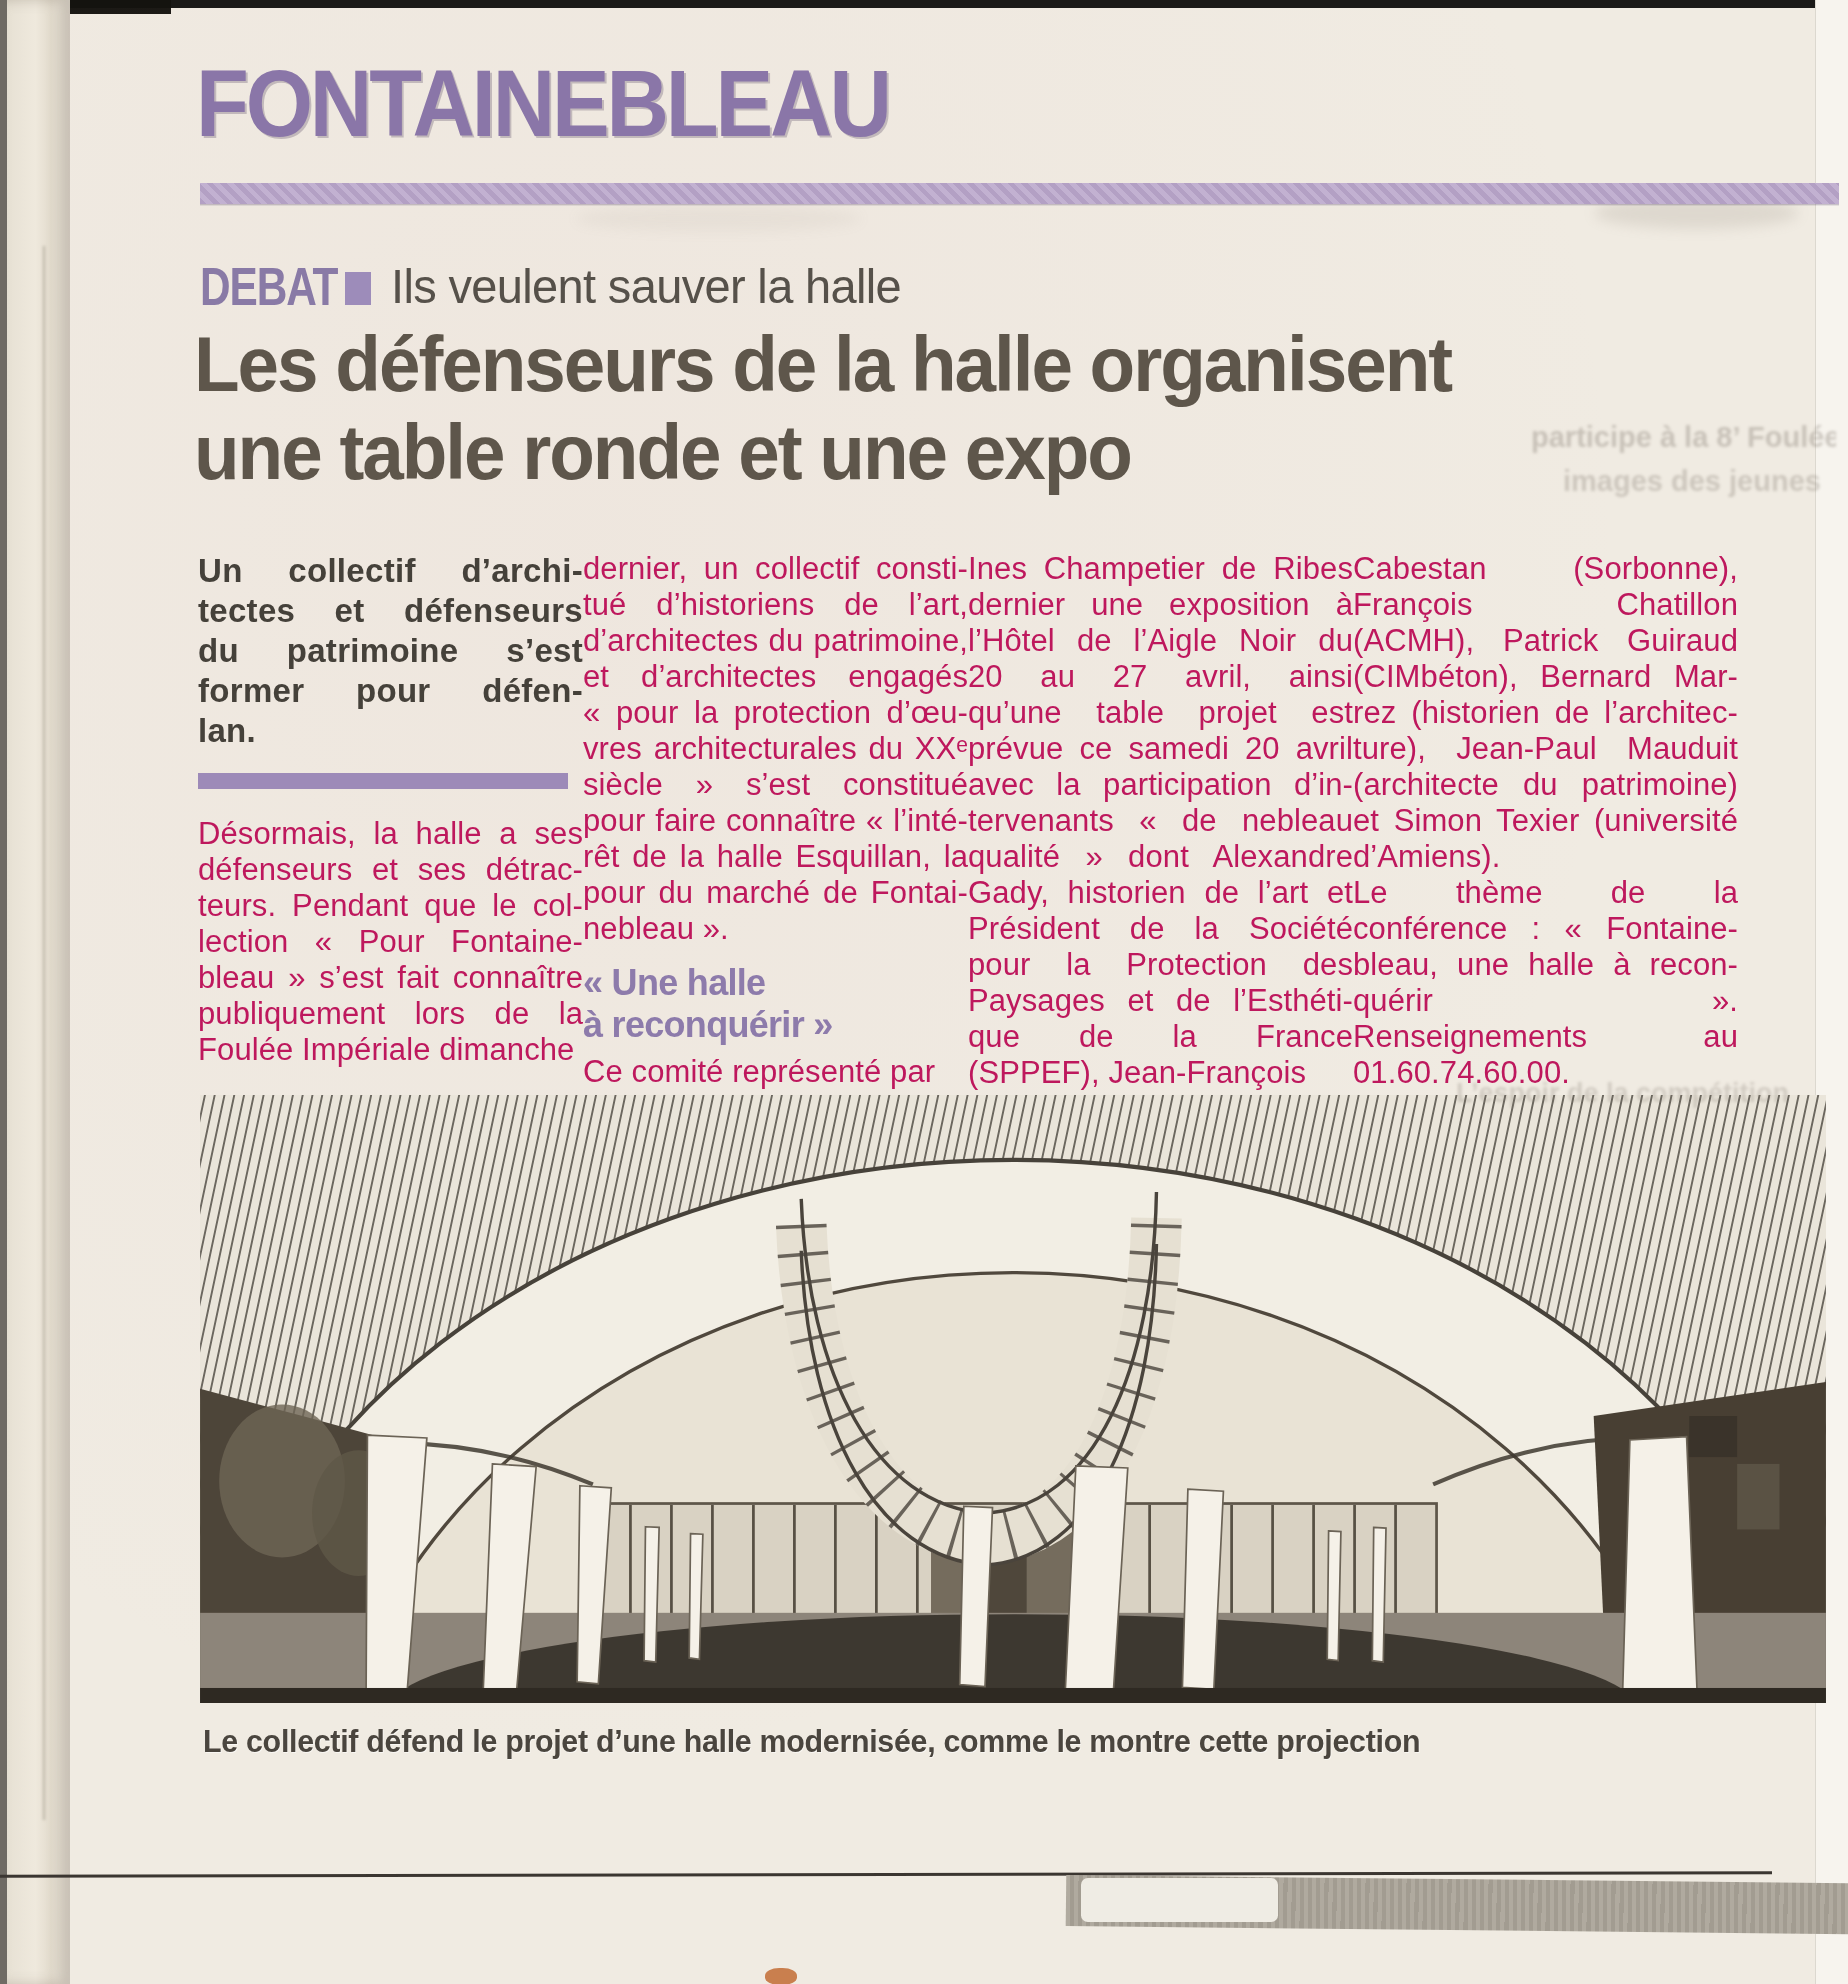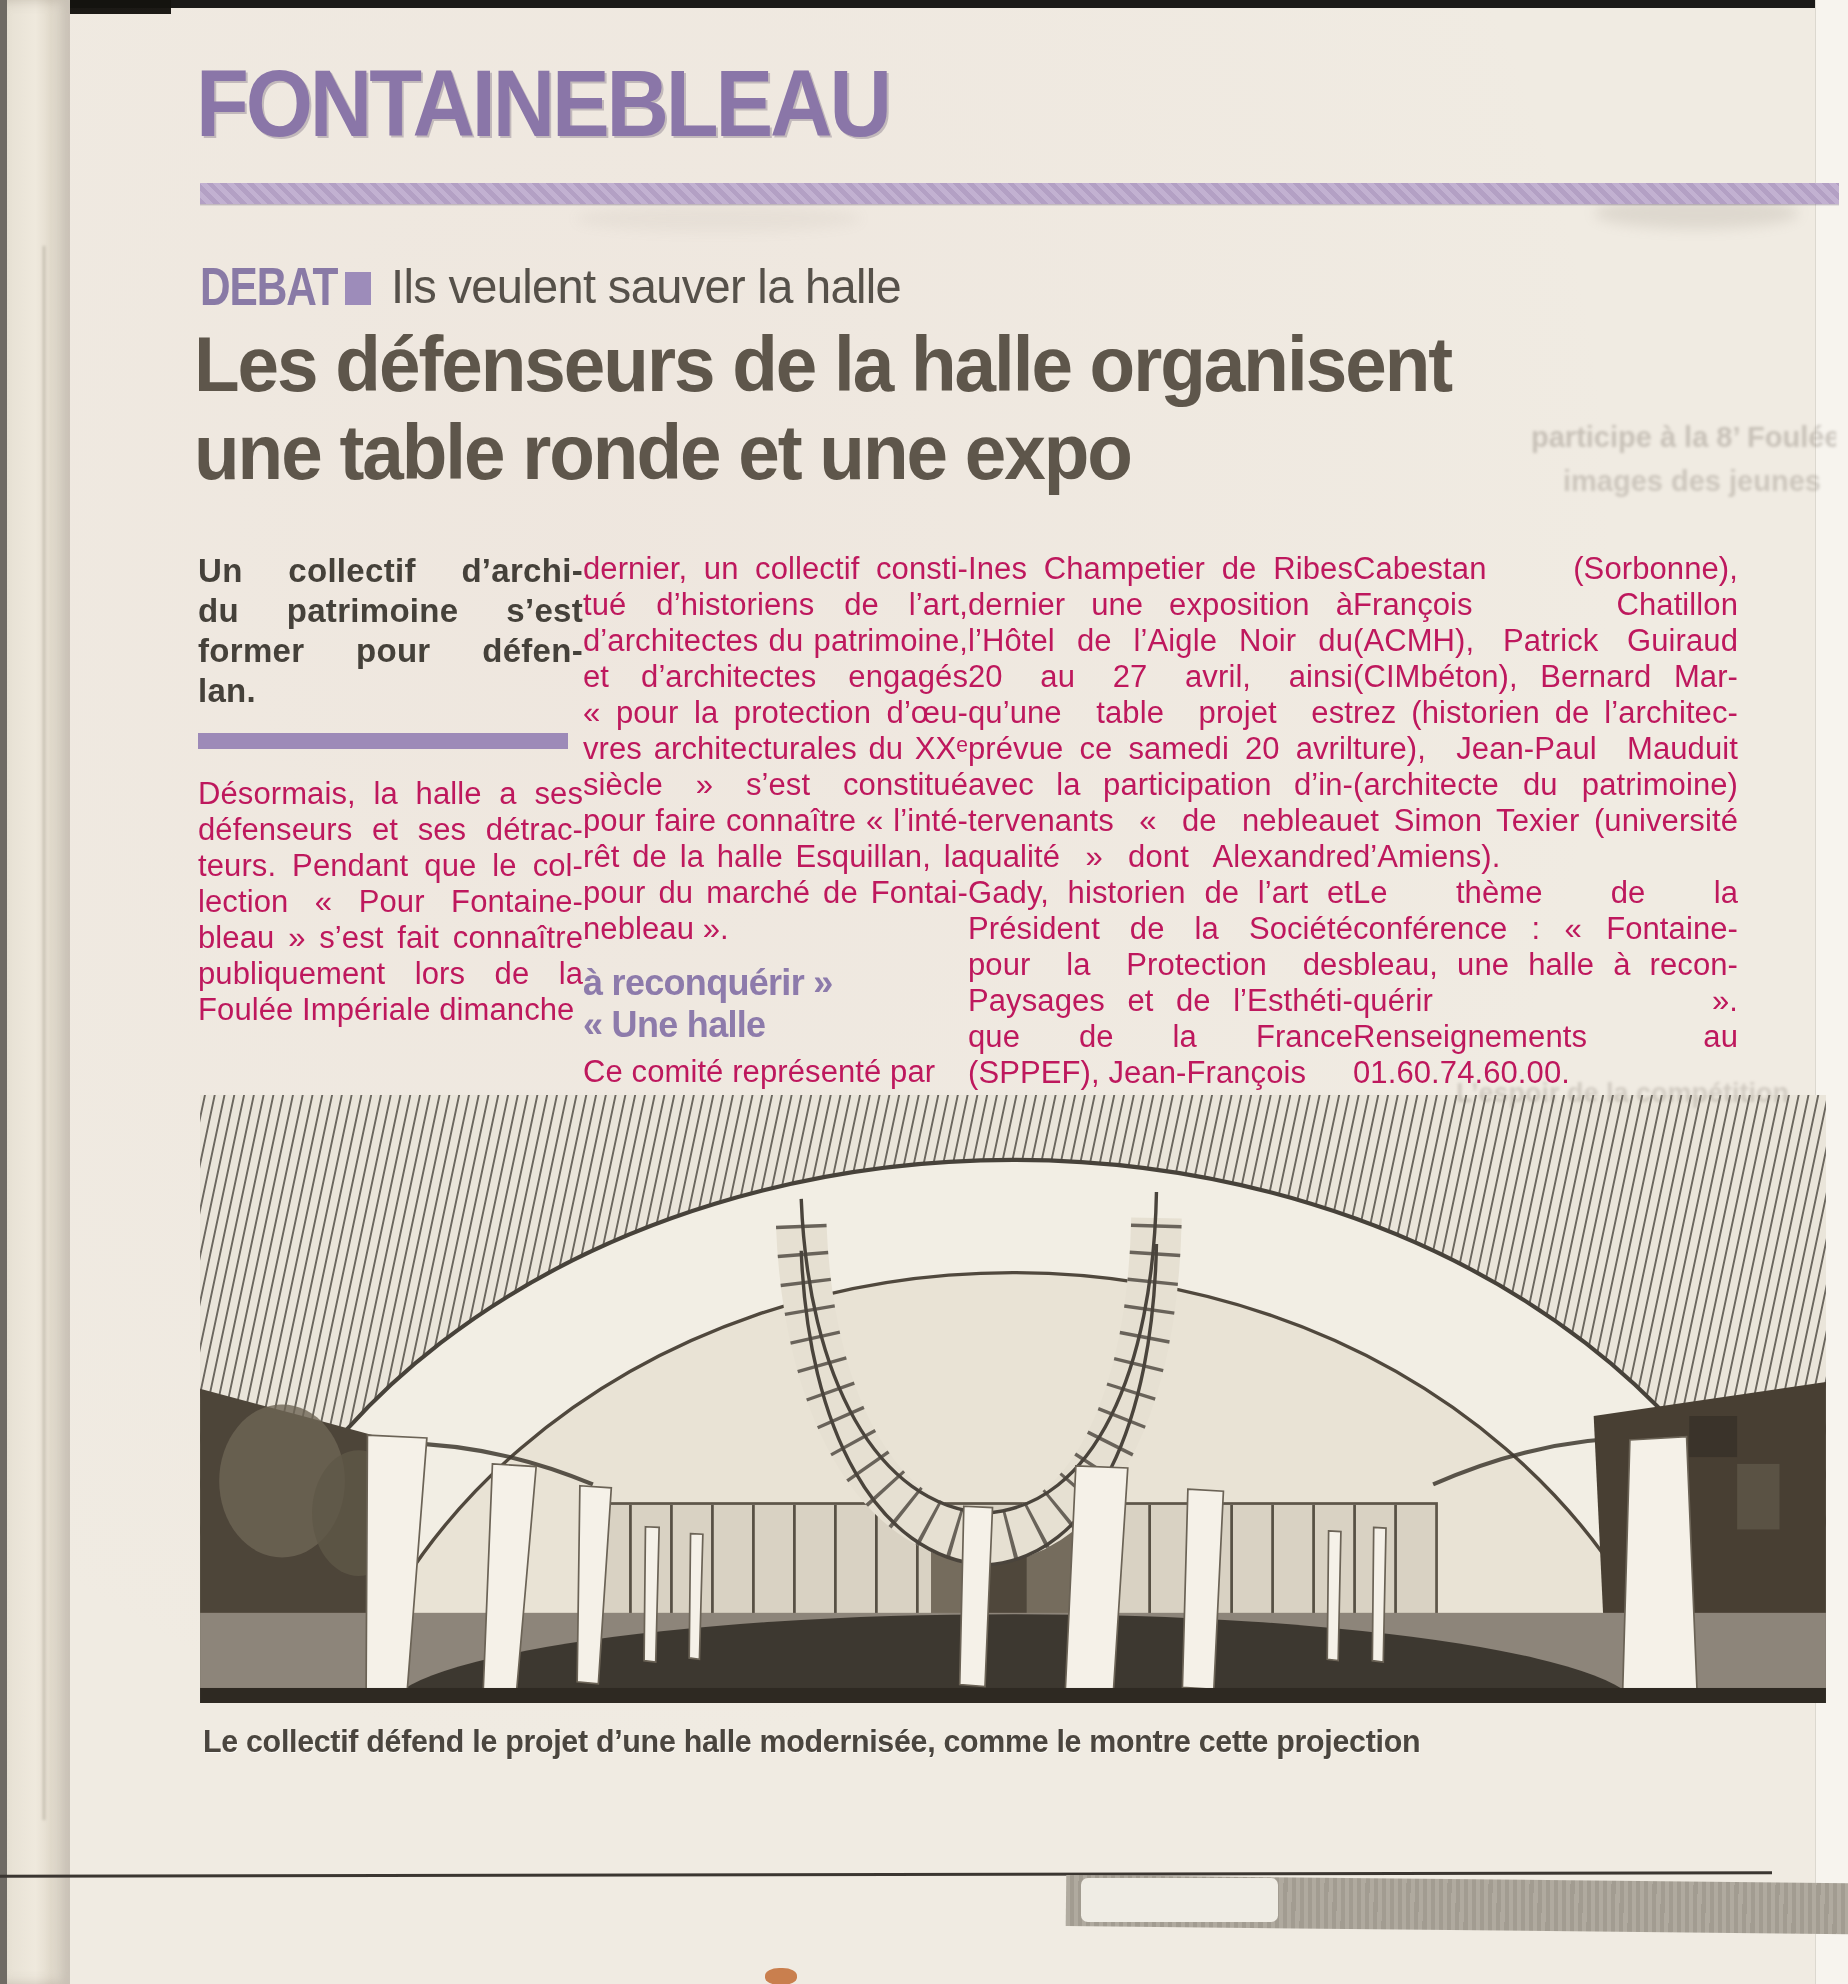--- a/index.html
+++ b/index.html
@@ -112,20 +112,21 @@
 
 <div class="headline">
   <div>Les défenseurs de la halle organisent</div>
   <div>une table ronde et une expo</div>
 </div>
 
 <div class="columns" id="columns">
   <div class="col">
       <div class="blk blk-lead">
         <div class="ln">Un collectif d’archi-</div>
+        <div class="ln">tectes et défenseurs</div>
         <div class="ln">du patrimoine s’est</div>
         <div class="ln">former pour défen-</div>
         <div class="ln">lan.</div>
       </div>
       <div class="blk blk-divider"></div>
       <div class="blk blk-body">
         <div class="ln">Désormais, la halle a ses</div>
         <div class="ln">défenseurs et ses détrac-</div>
         <div class="ln">teurs. Pendant que le col-</div>
         <div class="ln">lection « Pour Fontaine-</div>
@@ -142,22 +143,22 @@
         <div class="ln">et d’architectes engagés</div>
         <div class="ln">« pour la protection d’œu-</div>
         <div class="ln">vres architecturales du XXᵉ</div>
         <div class="ln">siècle » s’est constitué</div>
         <div class="ln">pour faire connaître « l’inté-</div>
         <div class="ln">rêt de la halle Esquillan, la</div>
         <div class="ln">pour du marché de Fontai-</div>
         <div class="ln">nebleau ».</div>
       </div>
       <div class="blk blk-subhead">
+        <div class="ln">« Une halle</div>
         <div class="ln">à reconquérir »</div>
-        <div class="ln">« Une halle</div>
       </div>
       <div class="blk blk-body">
         <div class="ln">Ce comité représenté par</div>
       </div>
     </div>
   <div class="col">
       <div class="blk blk-body">
         <div class="ln">Ines Champetier de Ribes</div>
         <div class="ln">dernier une exposition à</div>
         <div class="ln">l’Hôtel de l’Aigle Noir du</div>

